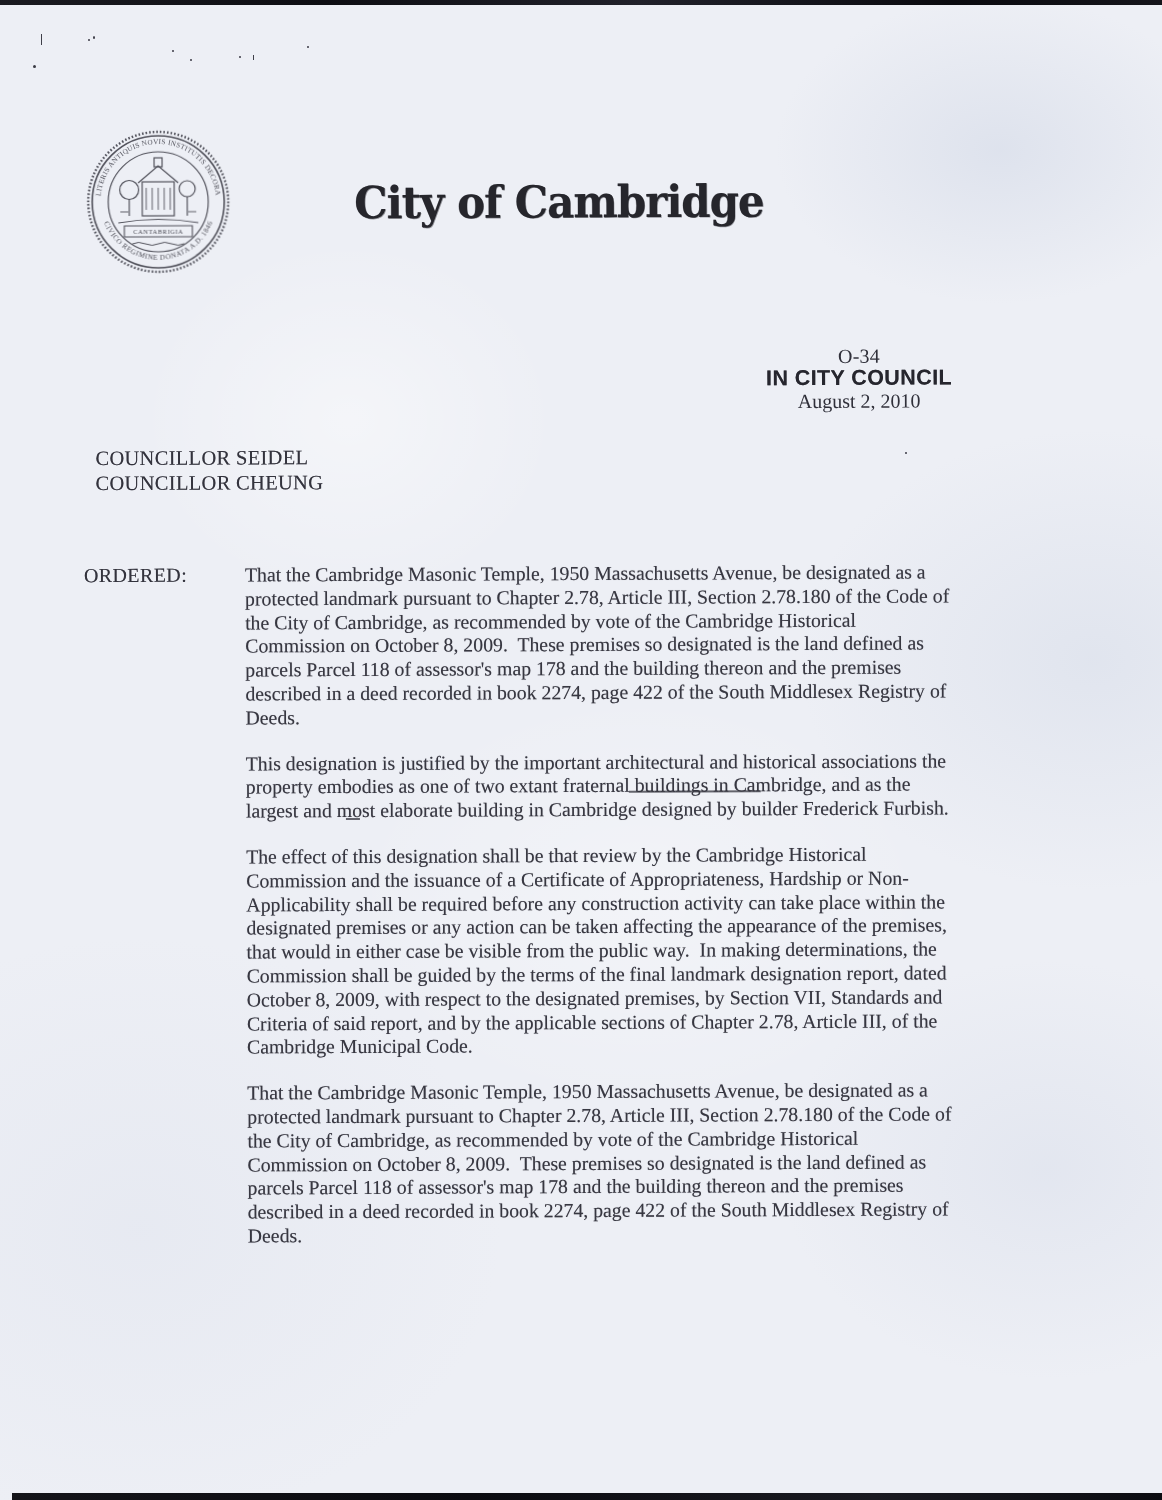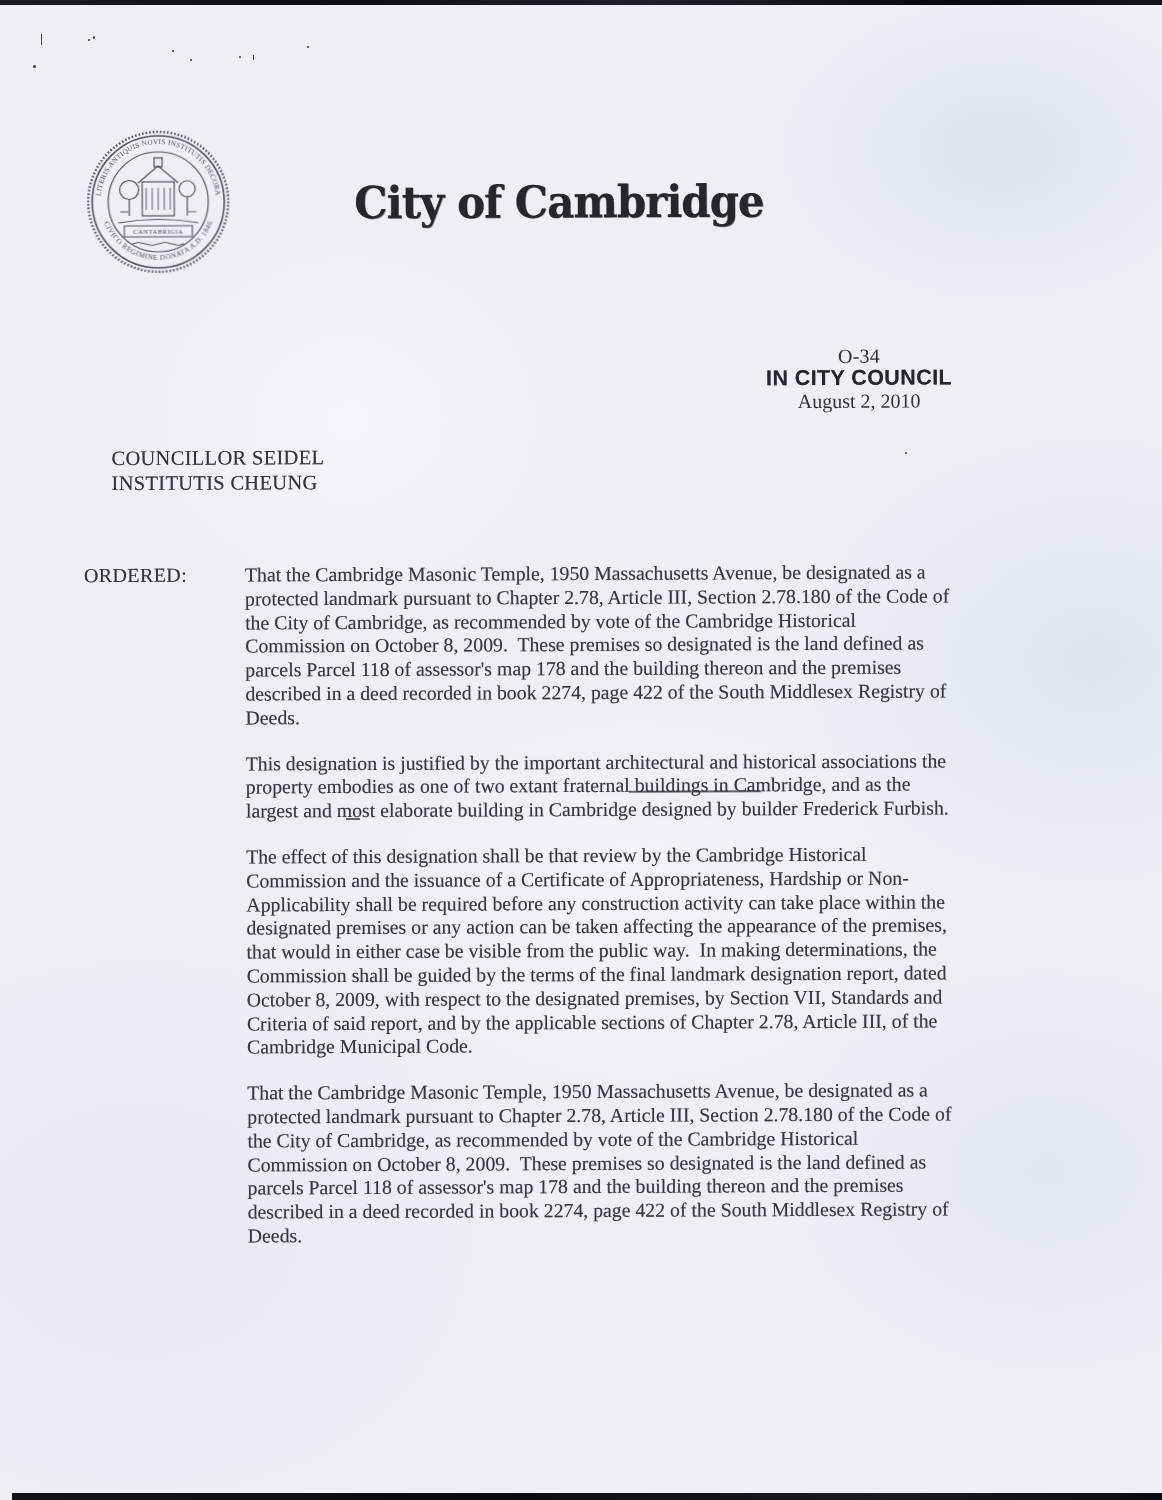--- a/index.html
+++ b/index.html
@@ -66,21 +66,20 @@
     letter-spacing: 0.4px; color: #26262e;
     text-shadow: 0 0 0.6px rgba(38,38,46,0.6);
   }
   .meta-date { font-size: 20px; line-height: 23px; }
 
   .sponsors {
     position: absolute; left: 96px; top: 444px;
     font-size: 20.5px; line-height: 25px; letter-spacing: 0.3px;
     color: #33333d;
     text-shadow: 0 0 0.6px rgba(51,51,61,0.5);
-    margin-left: 16px;
   }
 
   .ordered-label {
     position: absolute; left: 84px; top: 562px;
     font-size: 20px; letter-spacing: 0.4px; color: #33333d;
     text-shadow: 0 0 0.6px rgba(51,51,61,0.5);
   }
 
   .body-col {
     position: absolute; left: 245px; top: 562px; width: 705px;
@@ -158,21 +157,21 @@
     <div class="doc-title">City of Cambridge</div>
 
     <div class="meta-block">
       <div class="meta-order-no">O-34</div>
       <div class="meta-session">IN CITY COUNCIL</div>
       <div class="meta-date">August 2, 2010</div>
     </div>
 
     <div class="sponsors">
       <div>COUNCILLOR SEIDEL</div>
-      <div>INSTITUTIS CHEUNG</div>
+      <div>COUNCILLOR CHEUNG</div>
     </div>
 
     <div class="ordered-label">ORDERED:</div>
 
     <div class="body-col">
       <p>That the Cambridge Masonic Temple, 1950 Massachusetts Avenue, be designated as a protected landmark pursuant to Chapter 2.78, Article III, Section 2.78.180 of the Code of the City of Cambridge, as recommended by vote of the Cambridge Historical Commission on October 8, 2009.  These premises so designated is the land defined as parcels Parcel 118 of assessor's map 178 and the building thereon and the premises described in a deed recorded in book 2274, page 422 of the South Middlesex Registry of Deeds.</p>
       <p>This designation is justified by the important architectural and historical associations the property embodies as one of two extant fraternal buildings in Cambridge, and as the largest and most elaborate building in Cambridge designed by builder Frederick Furbish.</p>
       <p>The effect of this designation shall be that review by the Cambridge Historical Commission and the issuance of a Certificate of Appropriateness, Hardship or Non-Applicability shall be required before any construction activity can take place within the designated premises or any action can be taken affecting the appearance of the premises, that would in either case be visible from the public way.  In making determinations, the Commission shall be guided by the terms of the final landmark designation report, dated October 8, 2009, with respect to the designated premises, by Section VII, Standards and Criteria of said report, and by the applicable sections of Chapter 2.78, Article III, of the Cambridge Municipal Code.</p>
       <p>That the Cambridge Masonic Temple, 1950 Massachusetts Avenue, be designated as a protected landmark pursuant to Chapter 2.78, Article III, Section 2.78.180 of the Code of the City of Cambridge, as recommended by vote of the Cambridge Historical Commission on October 8, 2009.  These premises so designated is the land defined as parcels Parcel 118 of assessor's map 178 and the building thereon and the premises described in a deed recorded in book 2274, page 422 of the South Middlesex Registry of Deeds.</p>
     </div>

